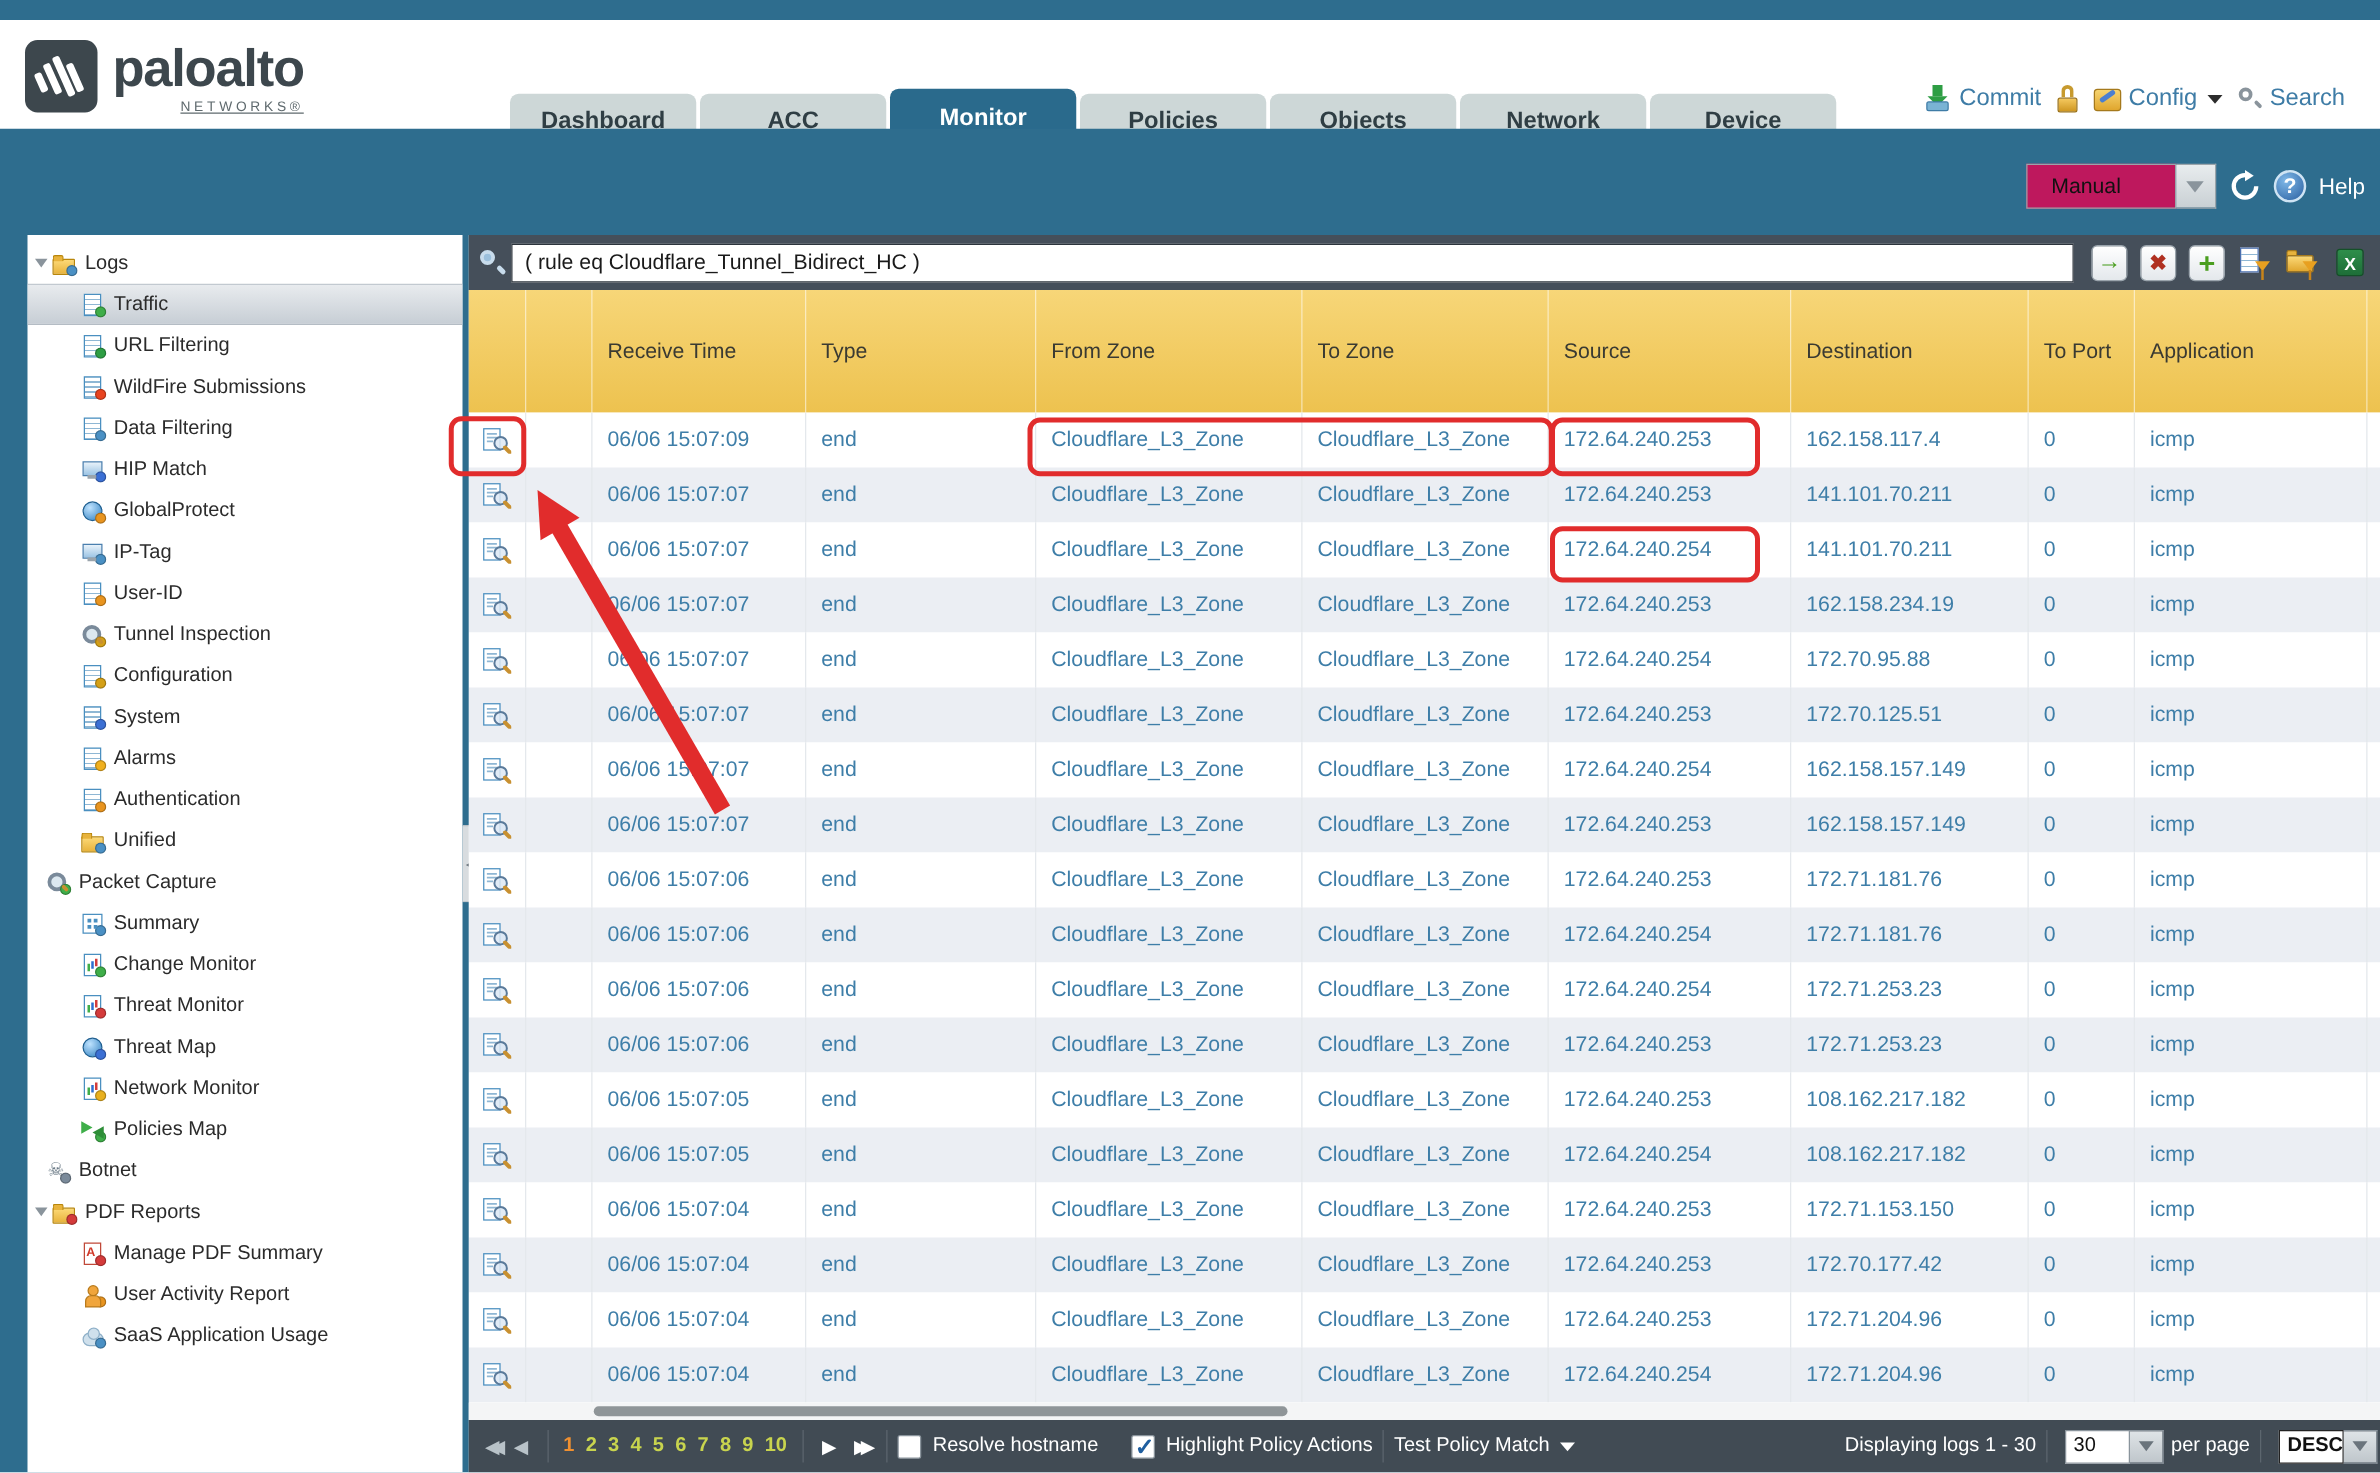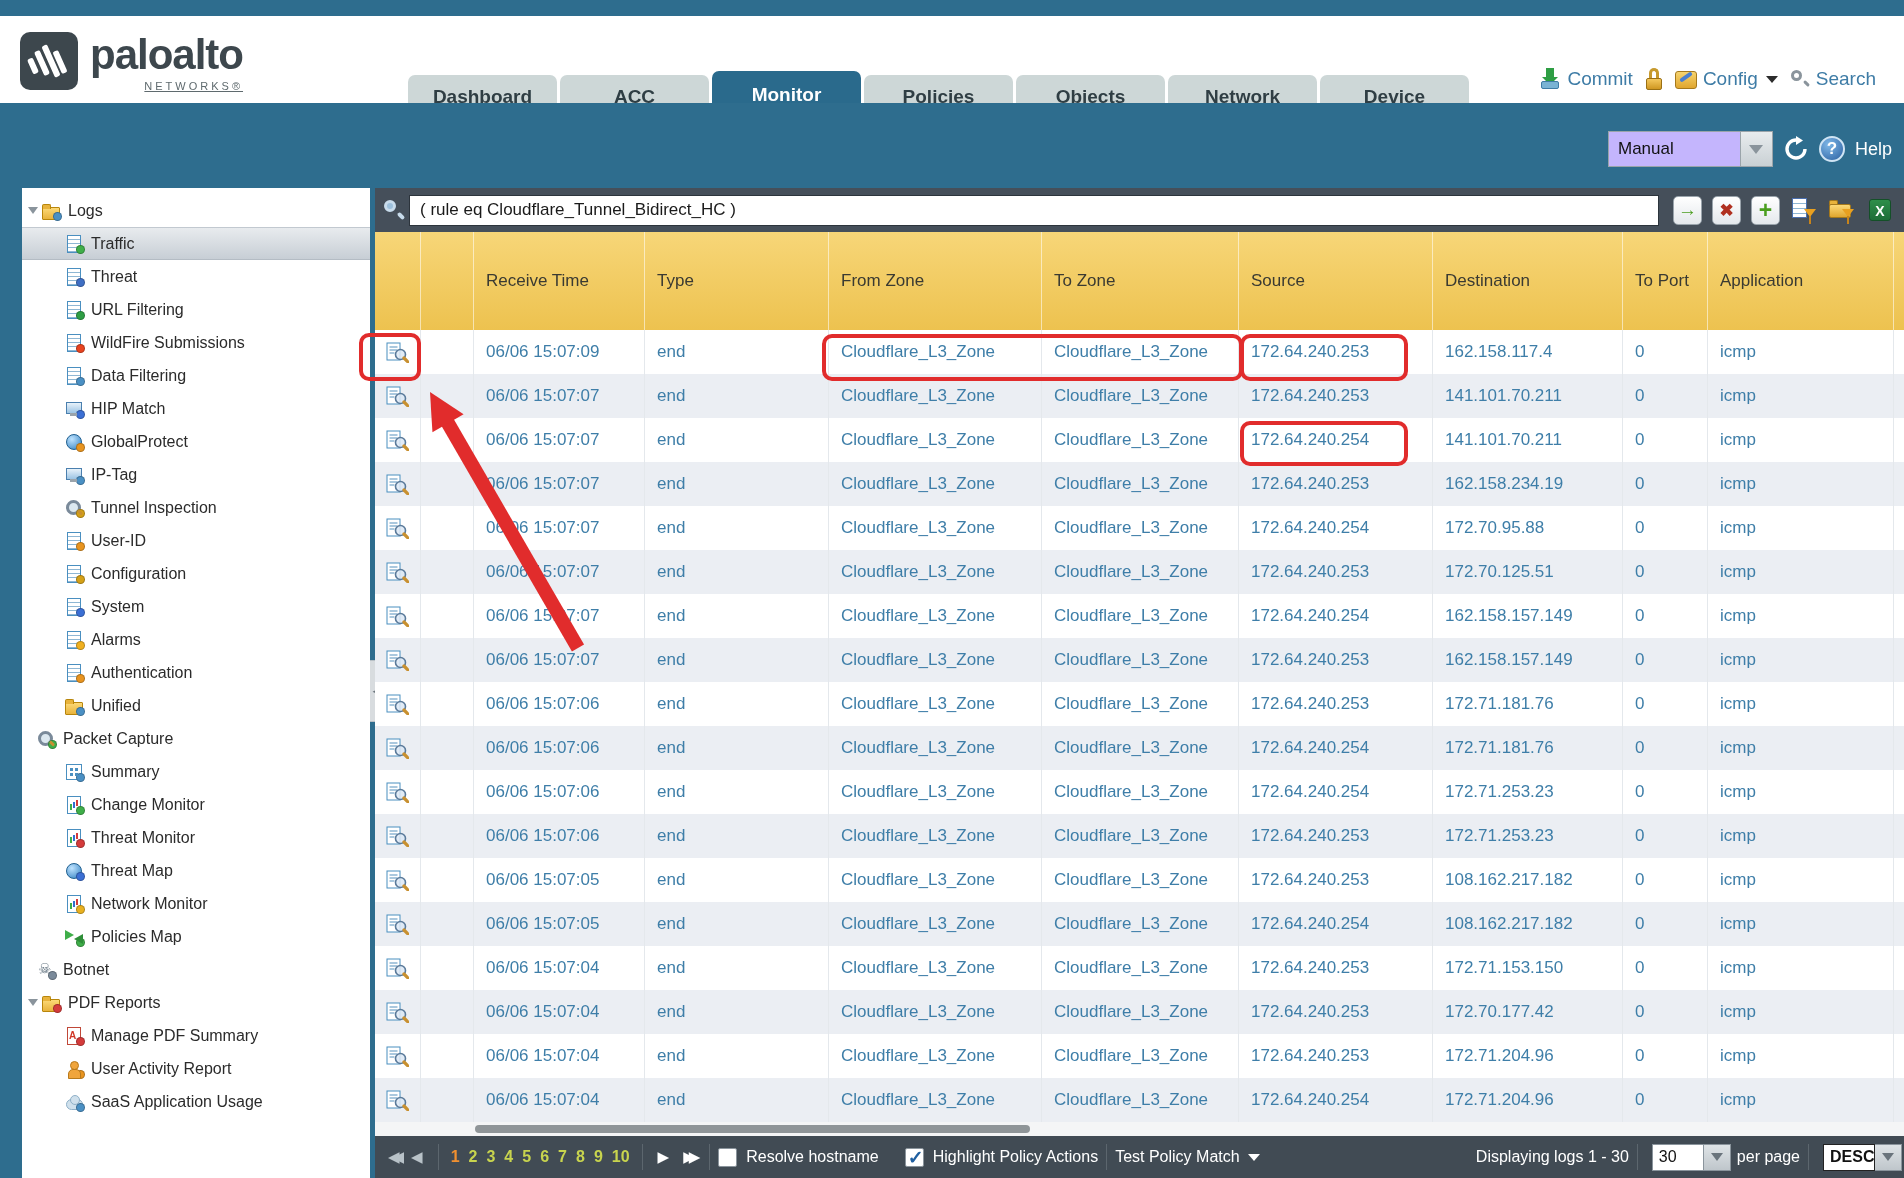--- a/index.html
+++ b/index.html
@@ -42,21 +42,21 @@
   .ic-config .fold { position:absolute; inset:2px 0 0 0; background:linear-gradient(#f6d470,#e0a62e); border:1px solid #a5791c; border-radius:3px; }
   .ic-config .wrench { position:absolute; left:4px; top:6px; width:14px; height:4px; background:#4a7fd0; border-radius:2px; transform:rotate(-35deg); }
   .ic-search { position:relative; width:20px; height:20px; }
   .ic-search .lens { position:absolute; left:1px; top:1px; width:11px; height:11px; border:3px solid #8a949c; border-radius:50%; }
   .ic-search .handle { position:absolute; left:13px; top:13px; width:7px; height:3px; background:#8a949c; border-radius:2px; transform:rotate(45deg); }
 
   
   .bluebar { position:absolute; left:0; top:103px; width:1904px; height:85px; background:#2e6d8e; }
   .bluebar-right { position:absolute; right:12px; top:28px; display:flex; align-items:center; gap:10px; }
   .select-box { display:flex; }
-  .select-box .val { width:133px; height:36px; background:#c4b5fd; border:1px solid #9aa4aa; font-size:17px; color:#111; padding:7px 9px; }
+  .select-box .val { width:120px; height:36px; background:#be185d; border:1px solid #9aa4aa; font-size:17px; color:#111; padding:7px 19px; }
   .select-box .btn { width:32px; height:36px; background:linear-gradient(#e8ecee,#c9d0d4); border:1px solid #9aa4aa; border-left:none; display:flex; align-items:center; justify-content:center; cursor:pointer; }
   .select-box .btn .caret { width:0; height:0; border-left:7px solid transparent; border-right:7px solid transparent; border-top:9px solid #8a949c; }
   .ic-refresh { width:26px; height:26px; }
   .ic-help { width:26px; height:26px; border-radius:50%; background:radial-gradient(circle at 35% 30%, #7fb8e8, #2a5fa0); border:2px solid #cfe4f4; color:#fff; font-size:17px; font-weight:bold; display:flex; align-items:center; justify-content:center; cursor:pointer; }
   .help-label { color:#fff; font-size:18px; }
 
   
   .sidebar { position:absolute; left:22px; top:188px; width:348px; bottom:0; background:#ffffff; overflow:hidden; }
   .side-item { height:33px; display:flex; align-items:center; font-size:16px; color:#2b2b2b; cursor:pointer; white-space:nowrap; }
   .side-item.sel { background:linear-gradient(#e8ebee,#c7ced5); border-top:1px solid #c2c9d0; border-bottom:1px solid #b4bcc4; }
@@ -233,28 +233,20 @@
         <span class="indent1"></span>
         <span class="micon b-doc">
           <i class="badge" style="background: rgb(63, 174, 73);"></i>
         </span>
         <span class="side-label">Traffic</span>
       </div>
       <div class="side-item">
         <span class="tri-space"></span>
         <span class="indent1"></span>
         <span class="micon b-doc">
-          <i class="badge" style="background: rgb(63, 111, 196);"></i>
-        </span>
-        <span class="side-label">Threat</span>
-      </div>
-      <div class="side-item">
-        <span class="tri-space"></span>
-        <span class="indent1"></span>
-        <span class="micon b-doc">
           <i class="badge" style="background: rgb(46, 158, 68);"></i>
         </span>
         <span class="side-label">URL Filtering</span>
       </div>
       <div class="side-item">
         <span class="tri-space"></span>
         <span class="indent1"></span>
         <span class="micon b-doc">
           <i class="badge" style="background: rgb(232, 67, 31);"></i>
         </span>
@@ -288,32 +280,32 @@
         <span class="tri-space"></span>
         <span class="indent1"></span>
         <span class="micon b-monitor">
           <i class="badge" style="background: rgb(74, 144, 196);"></i>
         </span>
         <span class="side-label">IP-Tag</span>
       </div>
       <div class="side-item">
         <span class="tri-space"></span>
         <span class="indent1"></span>
+        <span class="micon b-doc">
+          <i class="badge" style="background: rgb(232, 148, 31);"></i>
+        </span>
+        <span class="side-label">User-ID</span>
+      </div>
+      <div class="side-item">
+        <span class="tri-space"></span>
+        <span class="indent1"></span>
         <span class="micon b-mag">
           <i class="badge" style="background: rgb(212, 160, 23);"></i>
         </span>
         <span class="side-label">Tunnel Inspection</span>
-      </div>
-      <div class="side-item">
-        <span class="tri-space"></span>
-        <span class="indent1"></span>
-        <span class="micon b-doc">
-          <i class="badge" style="background: rgb(232, 148, 31);"></i>
-        </span>
-        <span class="side-label">User-ID</span>
       </div>
       <div class="side-item">
         <span class="tri-space"></span>
         <span class="indent1"></span>
         <span class="micon b-doc">
           <i class="badge" style="background: rgb(212, 160, 23);"></i>
         </span>
         <span class="side-label">Configuration</span>
       </div>
       <div class="side-item">

